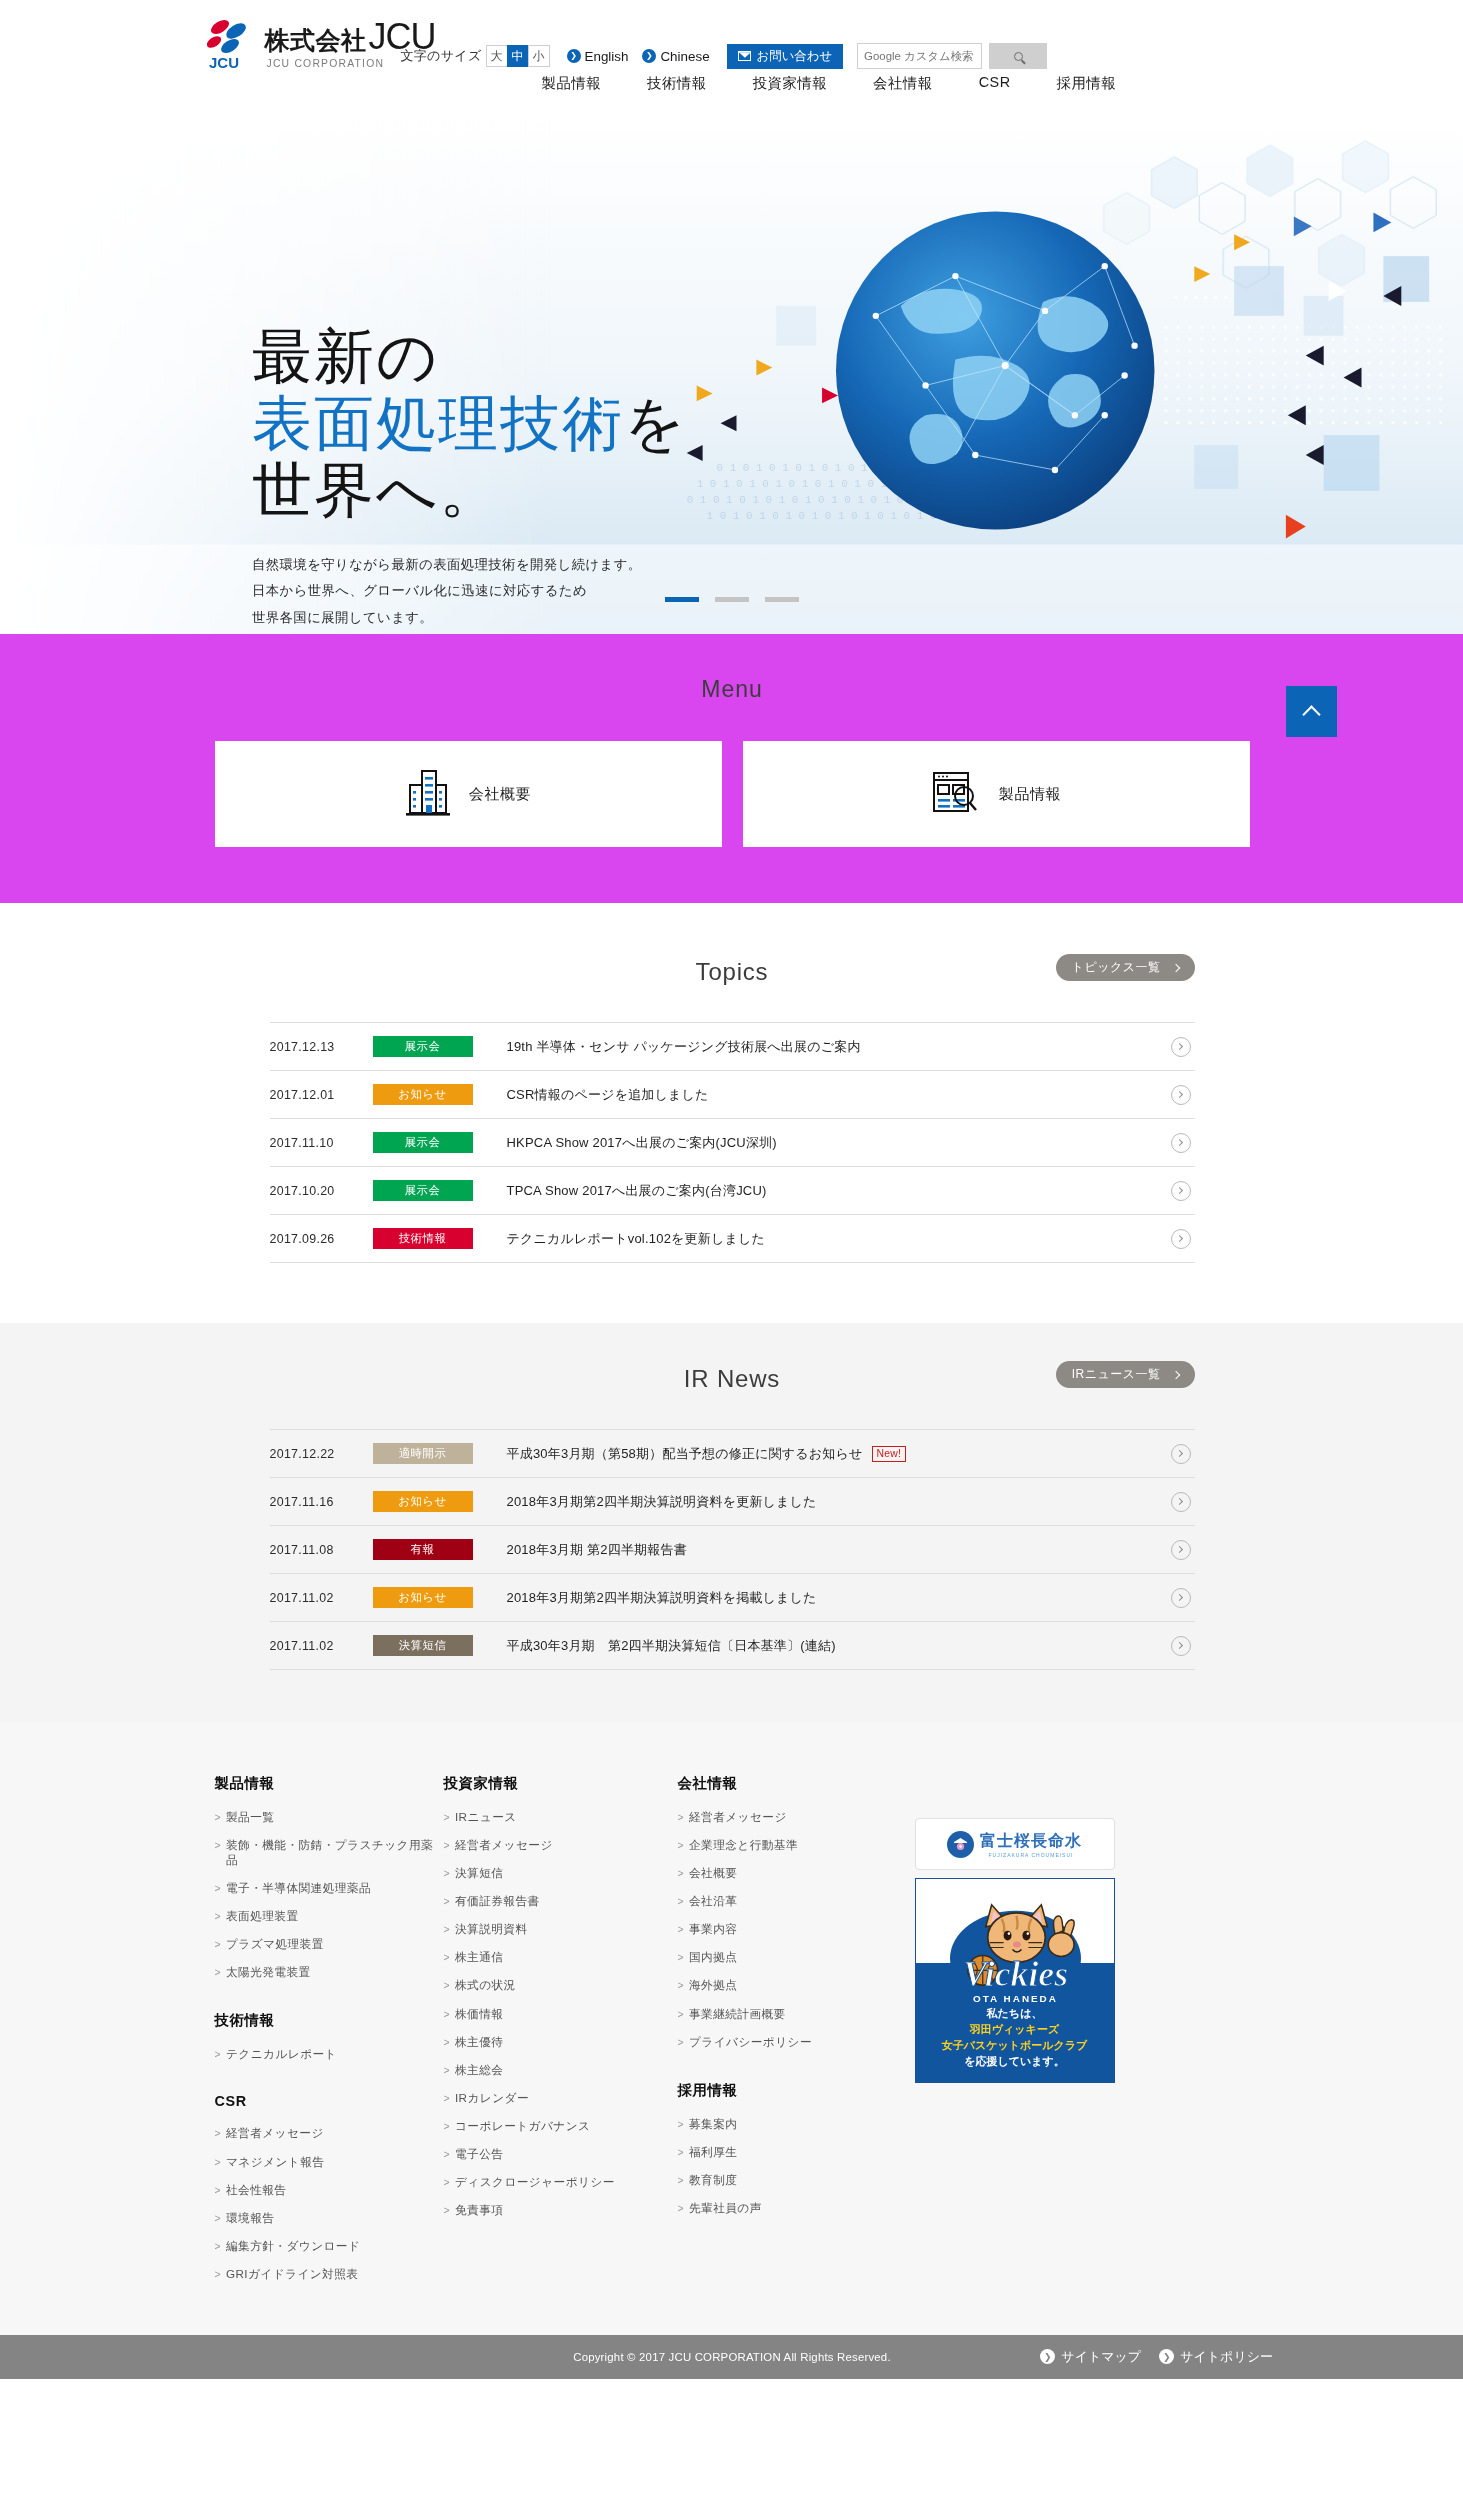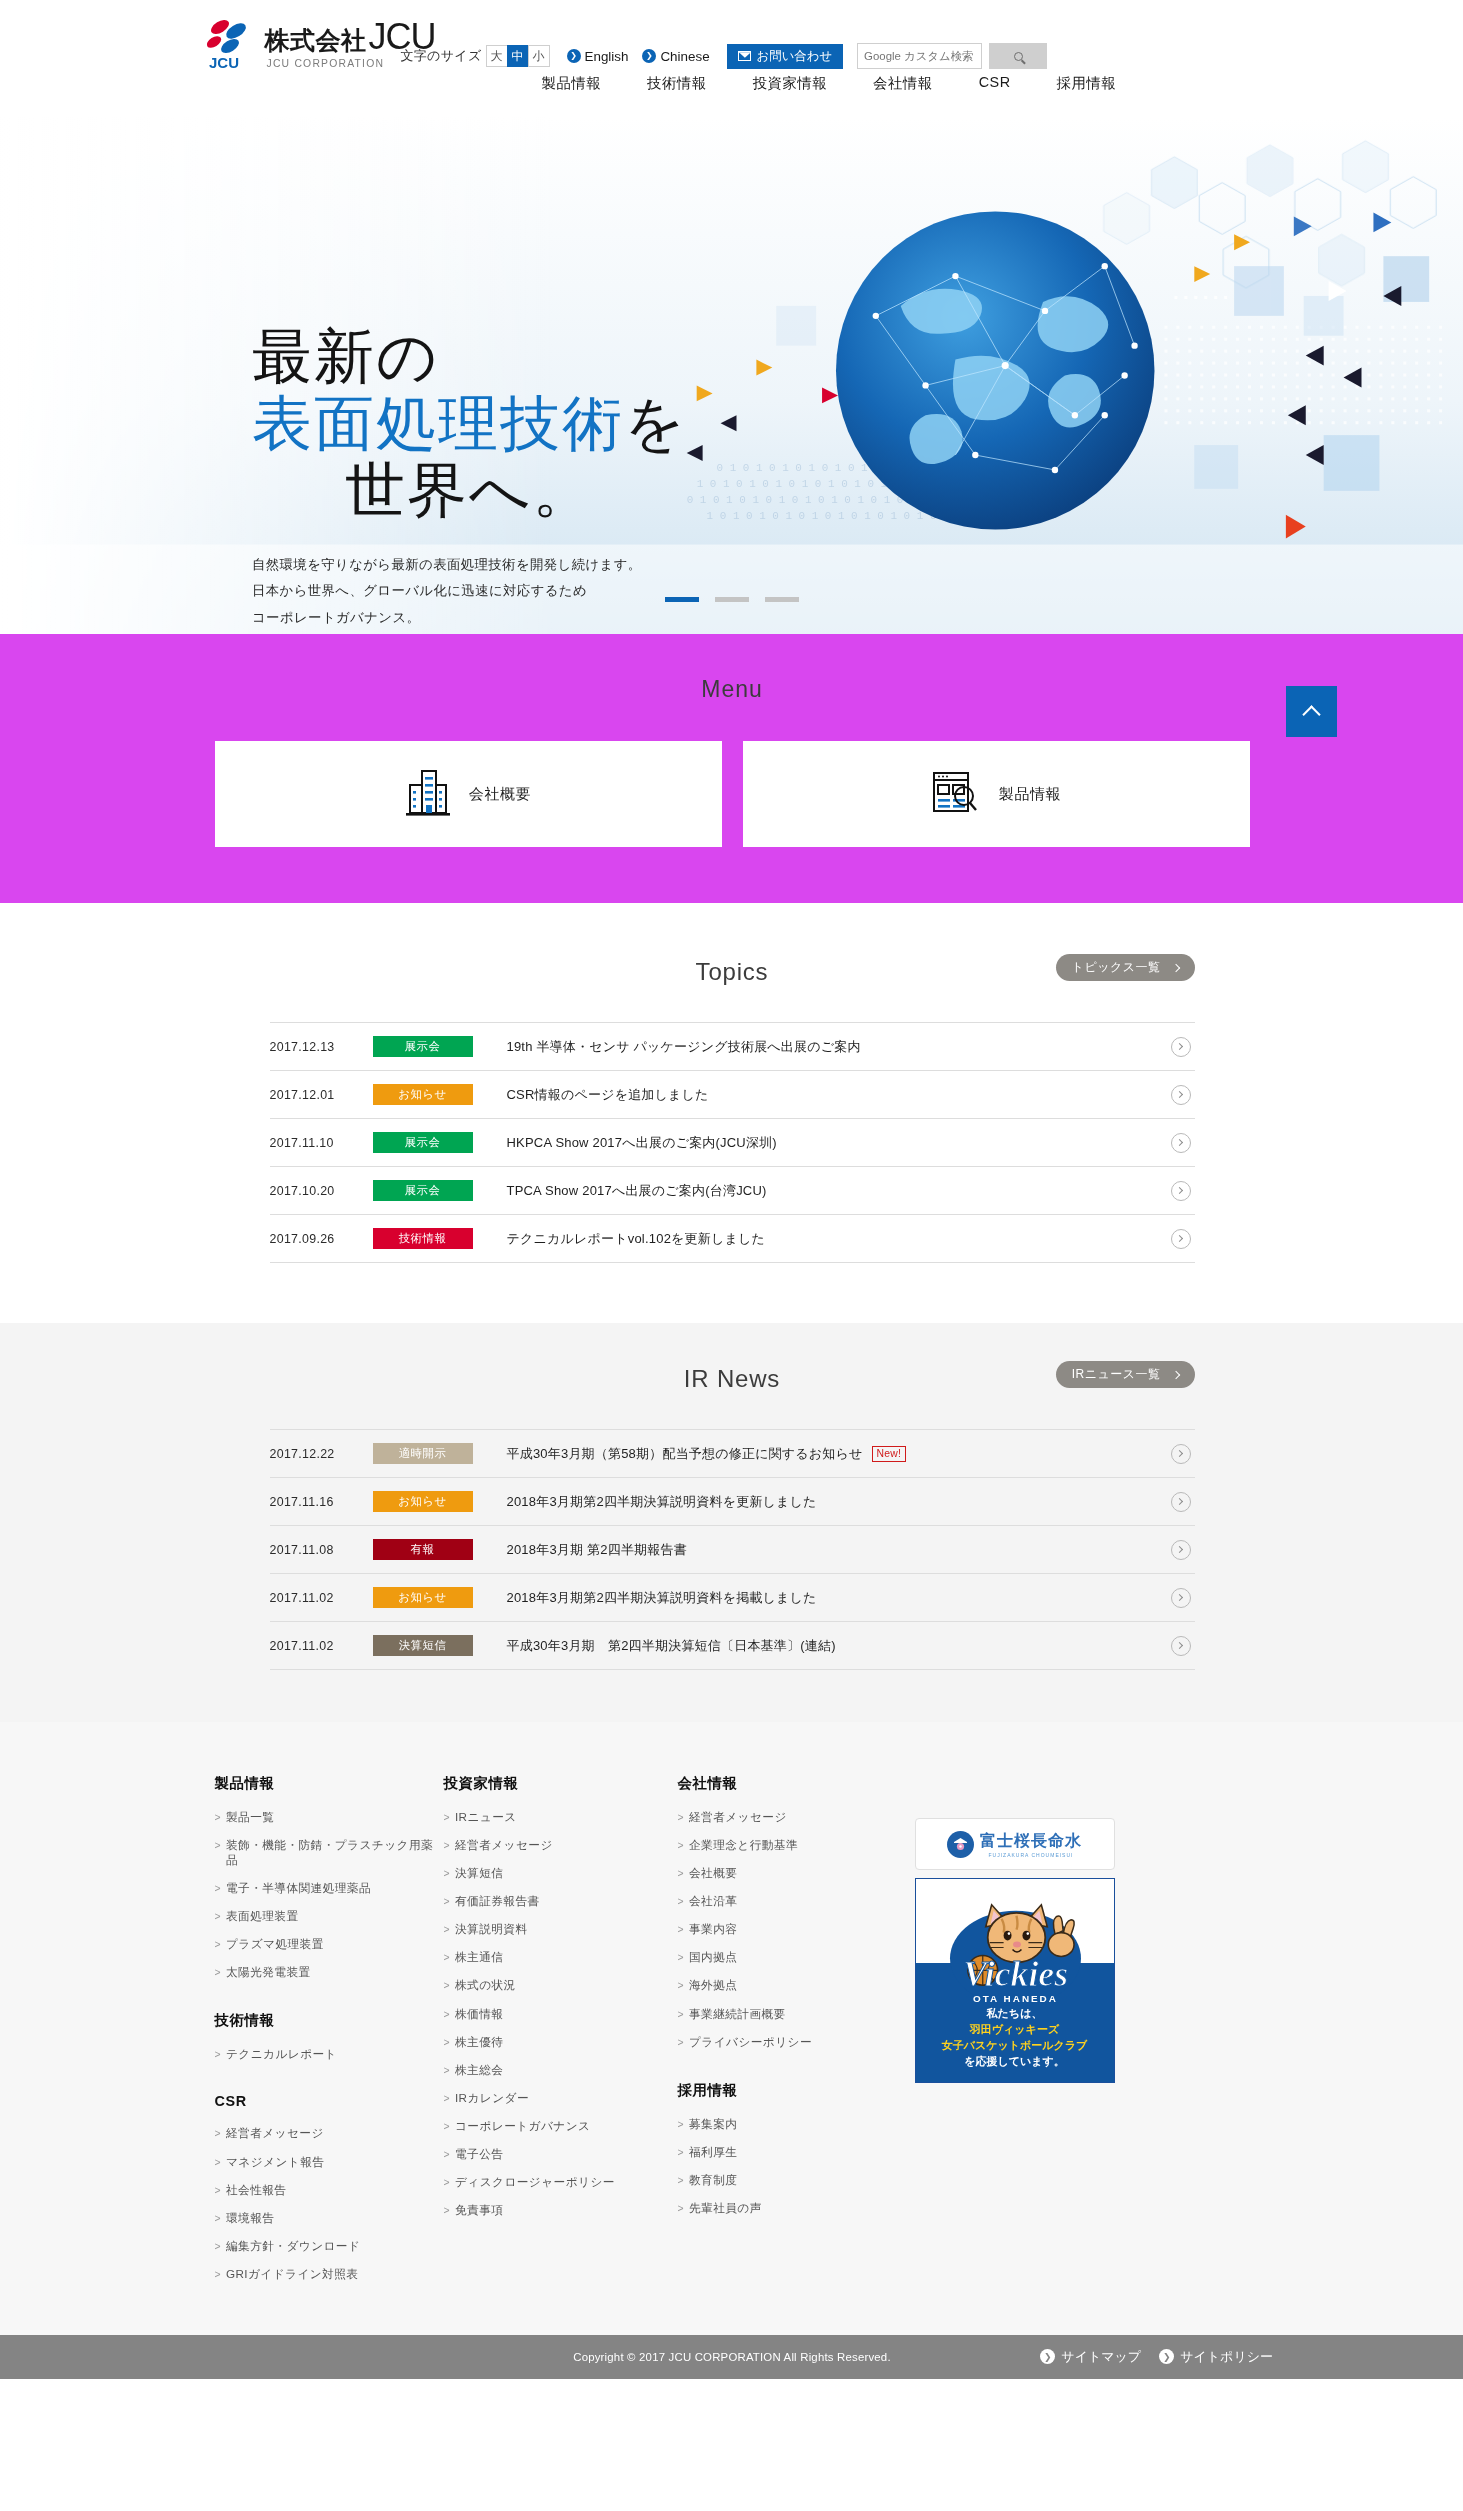--- a/index.html
+++ b/index.html
@@ -94,21 +94,21 @@
   .hero {
     width:1464px; height:517px; position:relative; overflow:hidden;
     background:linear-gradient(180deg,#ffffff 0%,#f2f7fb 55%,#dbeaf4 100%);
   }
   .hero-bgwrap { position:absolute; inset:0; }
   .hero-copy { position:absolute; left:252px; top:183px; }
   .hero-l1 { font-family:"Liberation Serif","DejaVu Serif",serif; font-size:60px; color:#141414; line-height:1.12; letter-spacing:2px;margin-top:24px;}
   .hero-l2 { font-family:"Liberation Serif","DejaVu Serif",serif; font-size:60px; line-height:1.12; letter-spacing:2px;}
   .hero-l2 .blue { color:#1273c4; }
   .hero-l2 .blk { color:#141414; }
-  .hero-l3 { font-family:"Liberation Serif","DejaVu Serif",serif; font-size:60px; color:#141414; line-height:1.12; letter-spacing:2px;text-align:center;}
+  .hero-l3 { font-family:"Liberation Serif","DejaVu Serif",serif; font-size:60px; color:#141414; line-height:1.12; letter-spacing:2px;}
   .hero-desc { margin-top:26px; font-size:13.4px; color:#2b2b2b; line-height:2.0; letter-spacing:0.4px;}
   .hero-dots { position:absolute; left:50%; transform:translateX(-50%); bottom:32px; display:flex; gap:16px; }
   .hero-dot { width:34px; height:5px; background:#c4c4c4; cursor:pointer; }
   .hero-dot.active { background:#0b64b5; }
 
   
   .menu-sec { width:1464px; background:#d946ef; padding:42px 0 56px; position:relative; }
   .menu-title { text-align:center; font-size:23px; color:#3c3c3c; font-weight:400; letter-spacing:1px; margin-bottom:38px; }
   .menu-cards { width:1035px; margin:0 auto; display:flex; gap:21px; }
   .menu-card {
@@ -603,21 +603,21 @@
 
   <div class="hero-copy">
     <div class="hero-l1">最新の</div>
     <div class="hero-l2">
       <span class="blue">表面処理技術</span><span class="blk">を</span>
     </div>
     <div class="hero-l3">世界へ。</div>
     <div class="hero-desc">
       <div>自然環境を守りながら最新の表面処理技術を開発し続けます。</div>
       <div>日本から世界へ、グローバル化に迅速に対応するため</div>
-      <div>コーポレートガバナンス。</div>
+      <div>世界各国に展開しています。</div>
     </div>
   </div>
 
   <div class="hero-dots">
     <div class="hero-dot active"></div>
     <div class="hero-dot"></div>
     <div class="hero-dot"></div>
   </div>
 </div>
 

